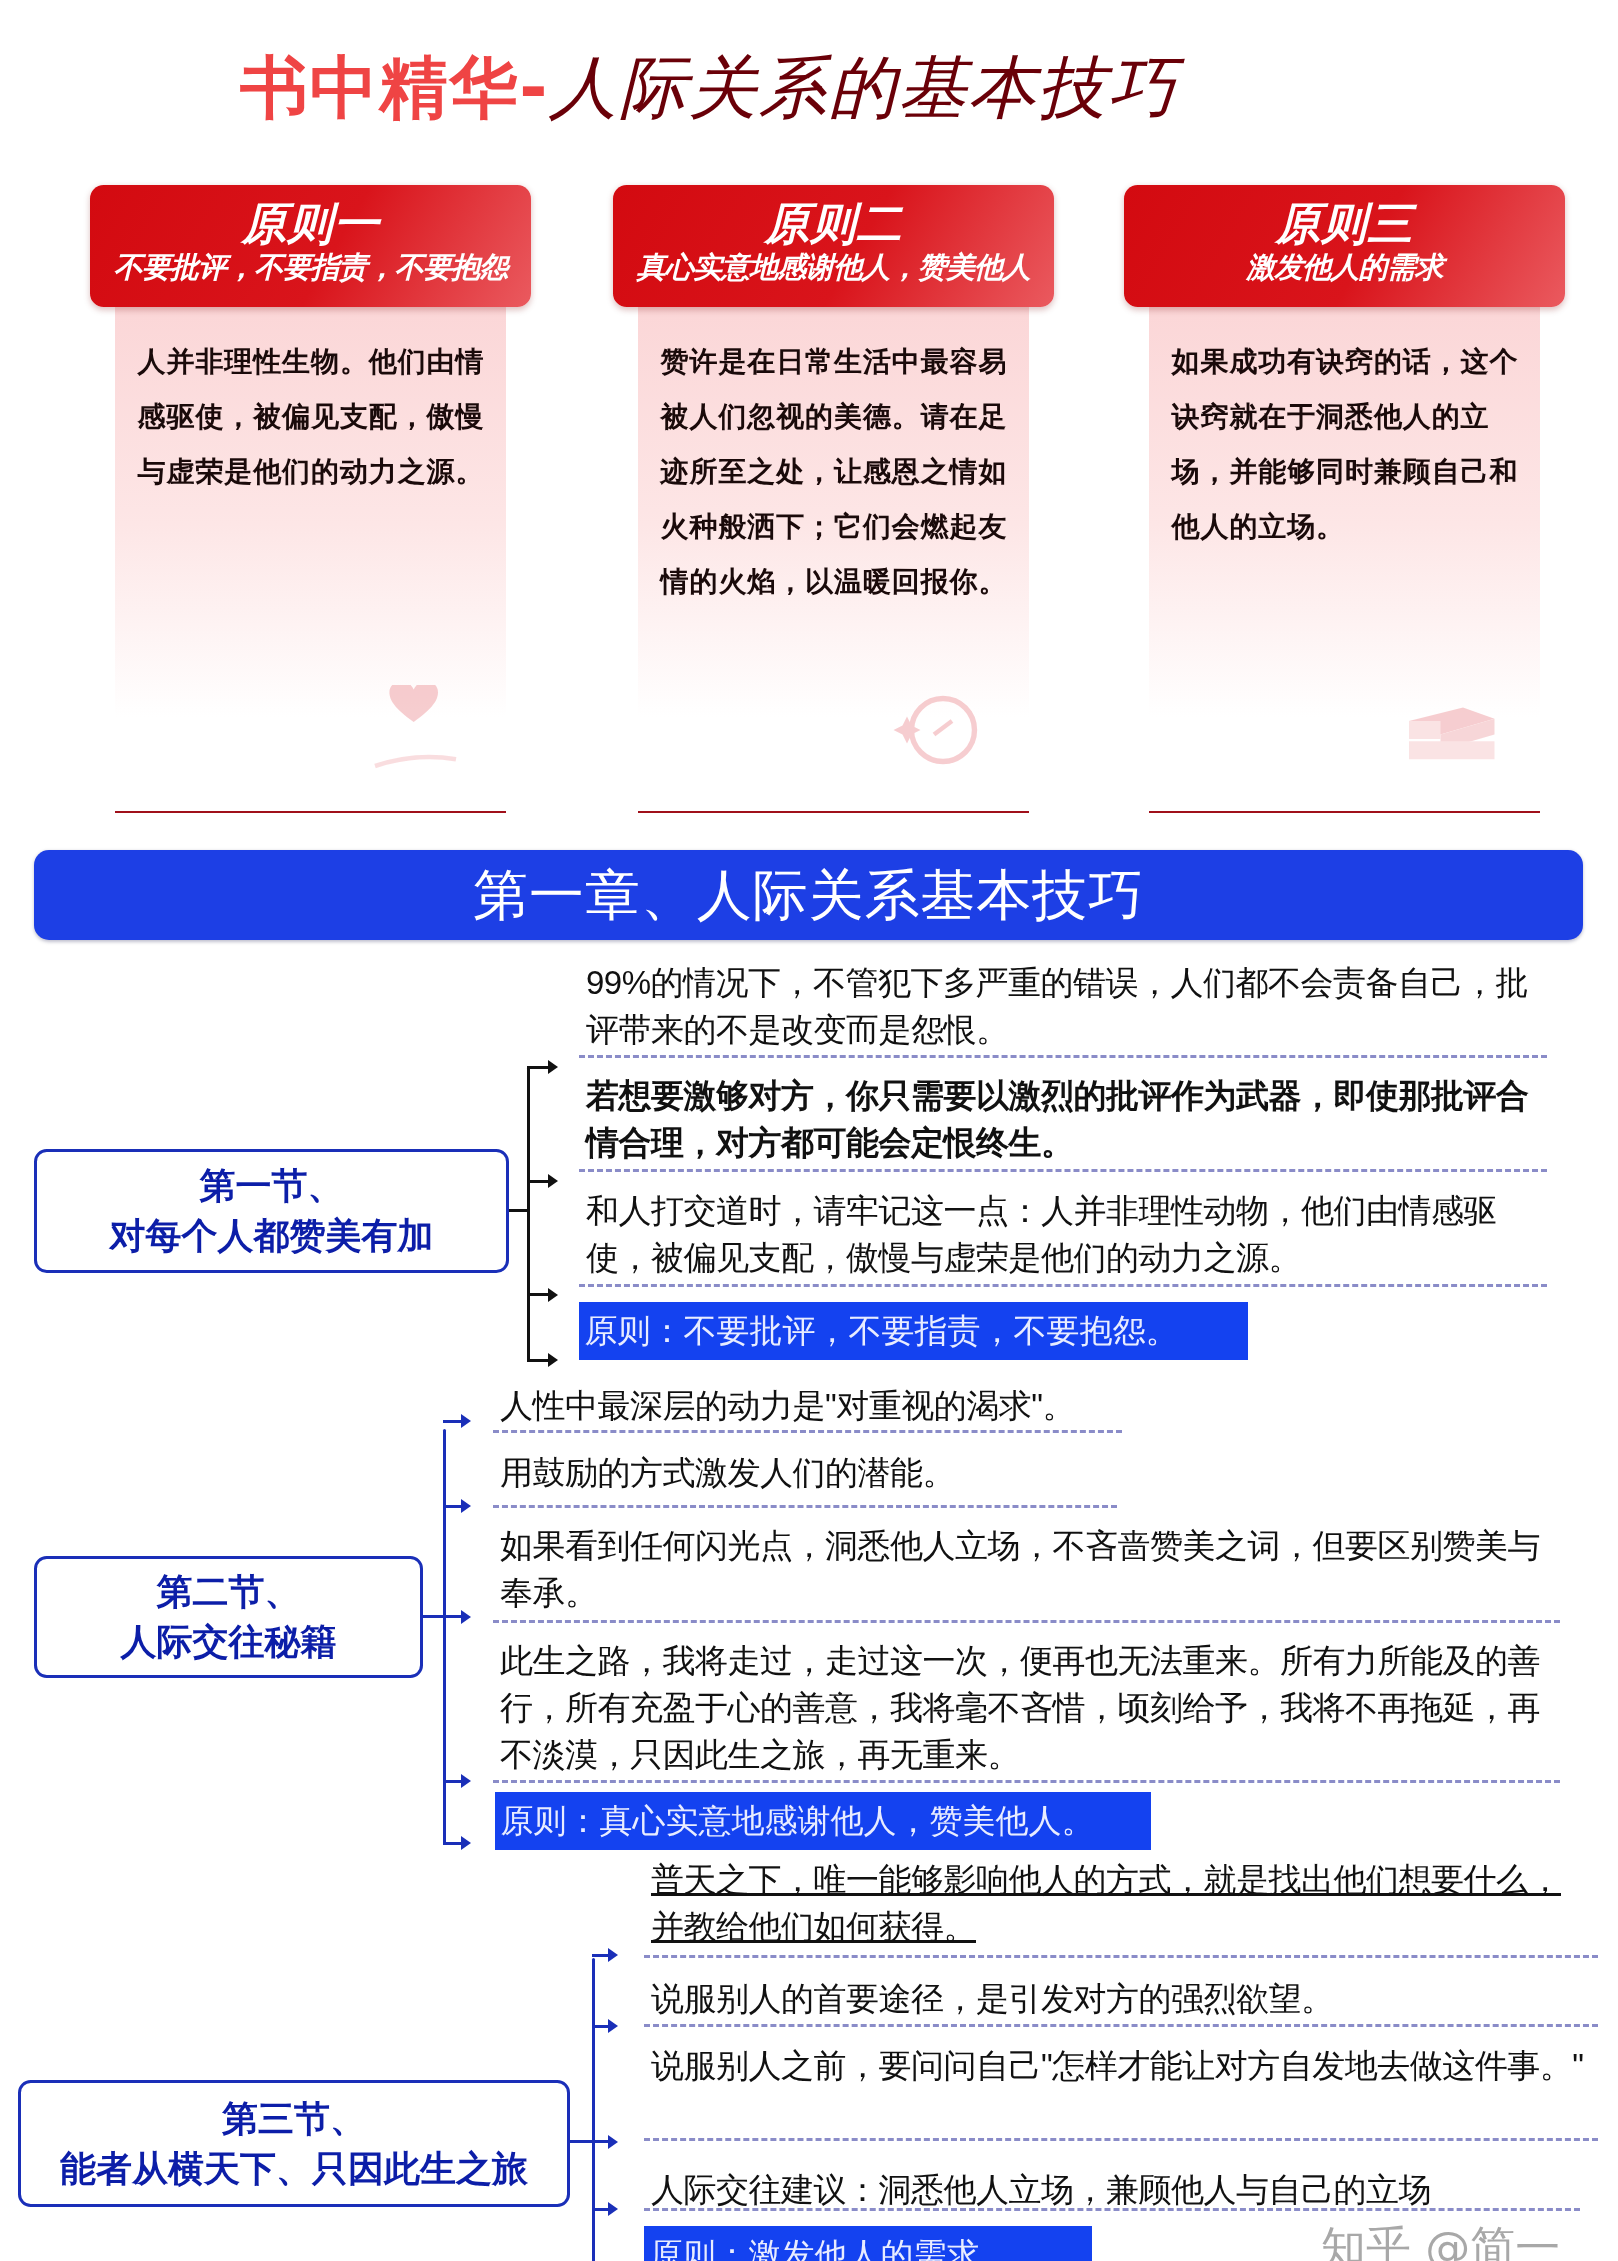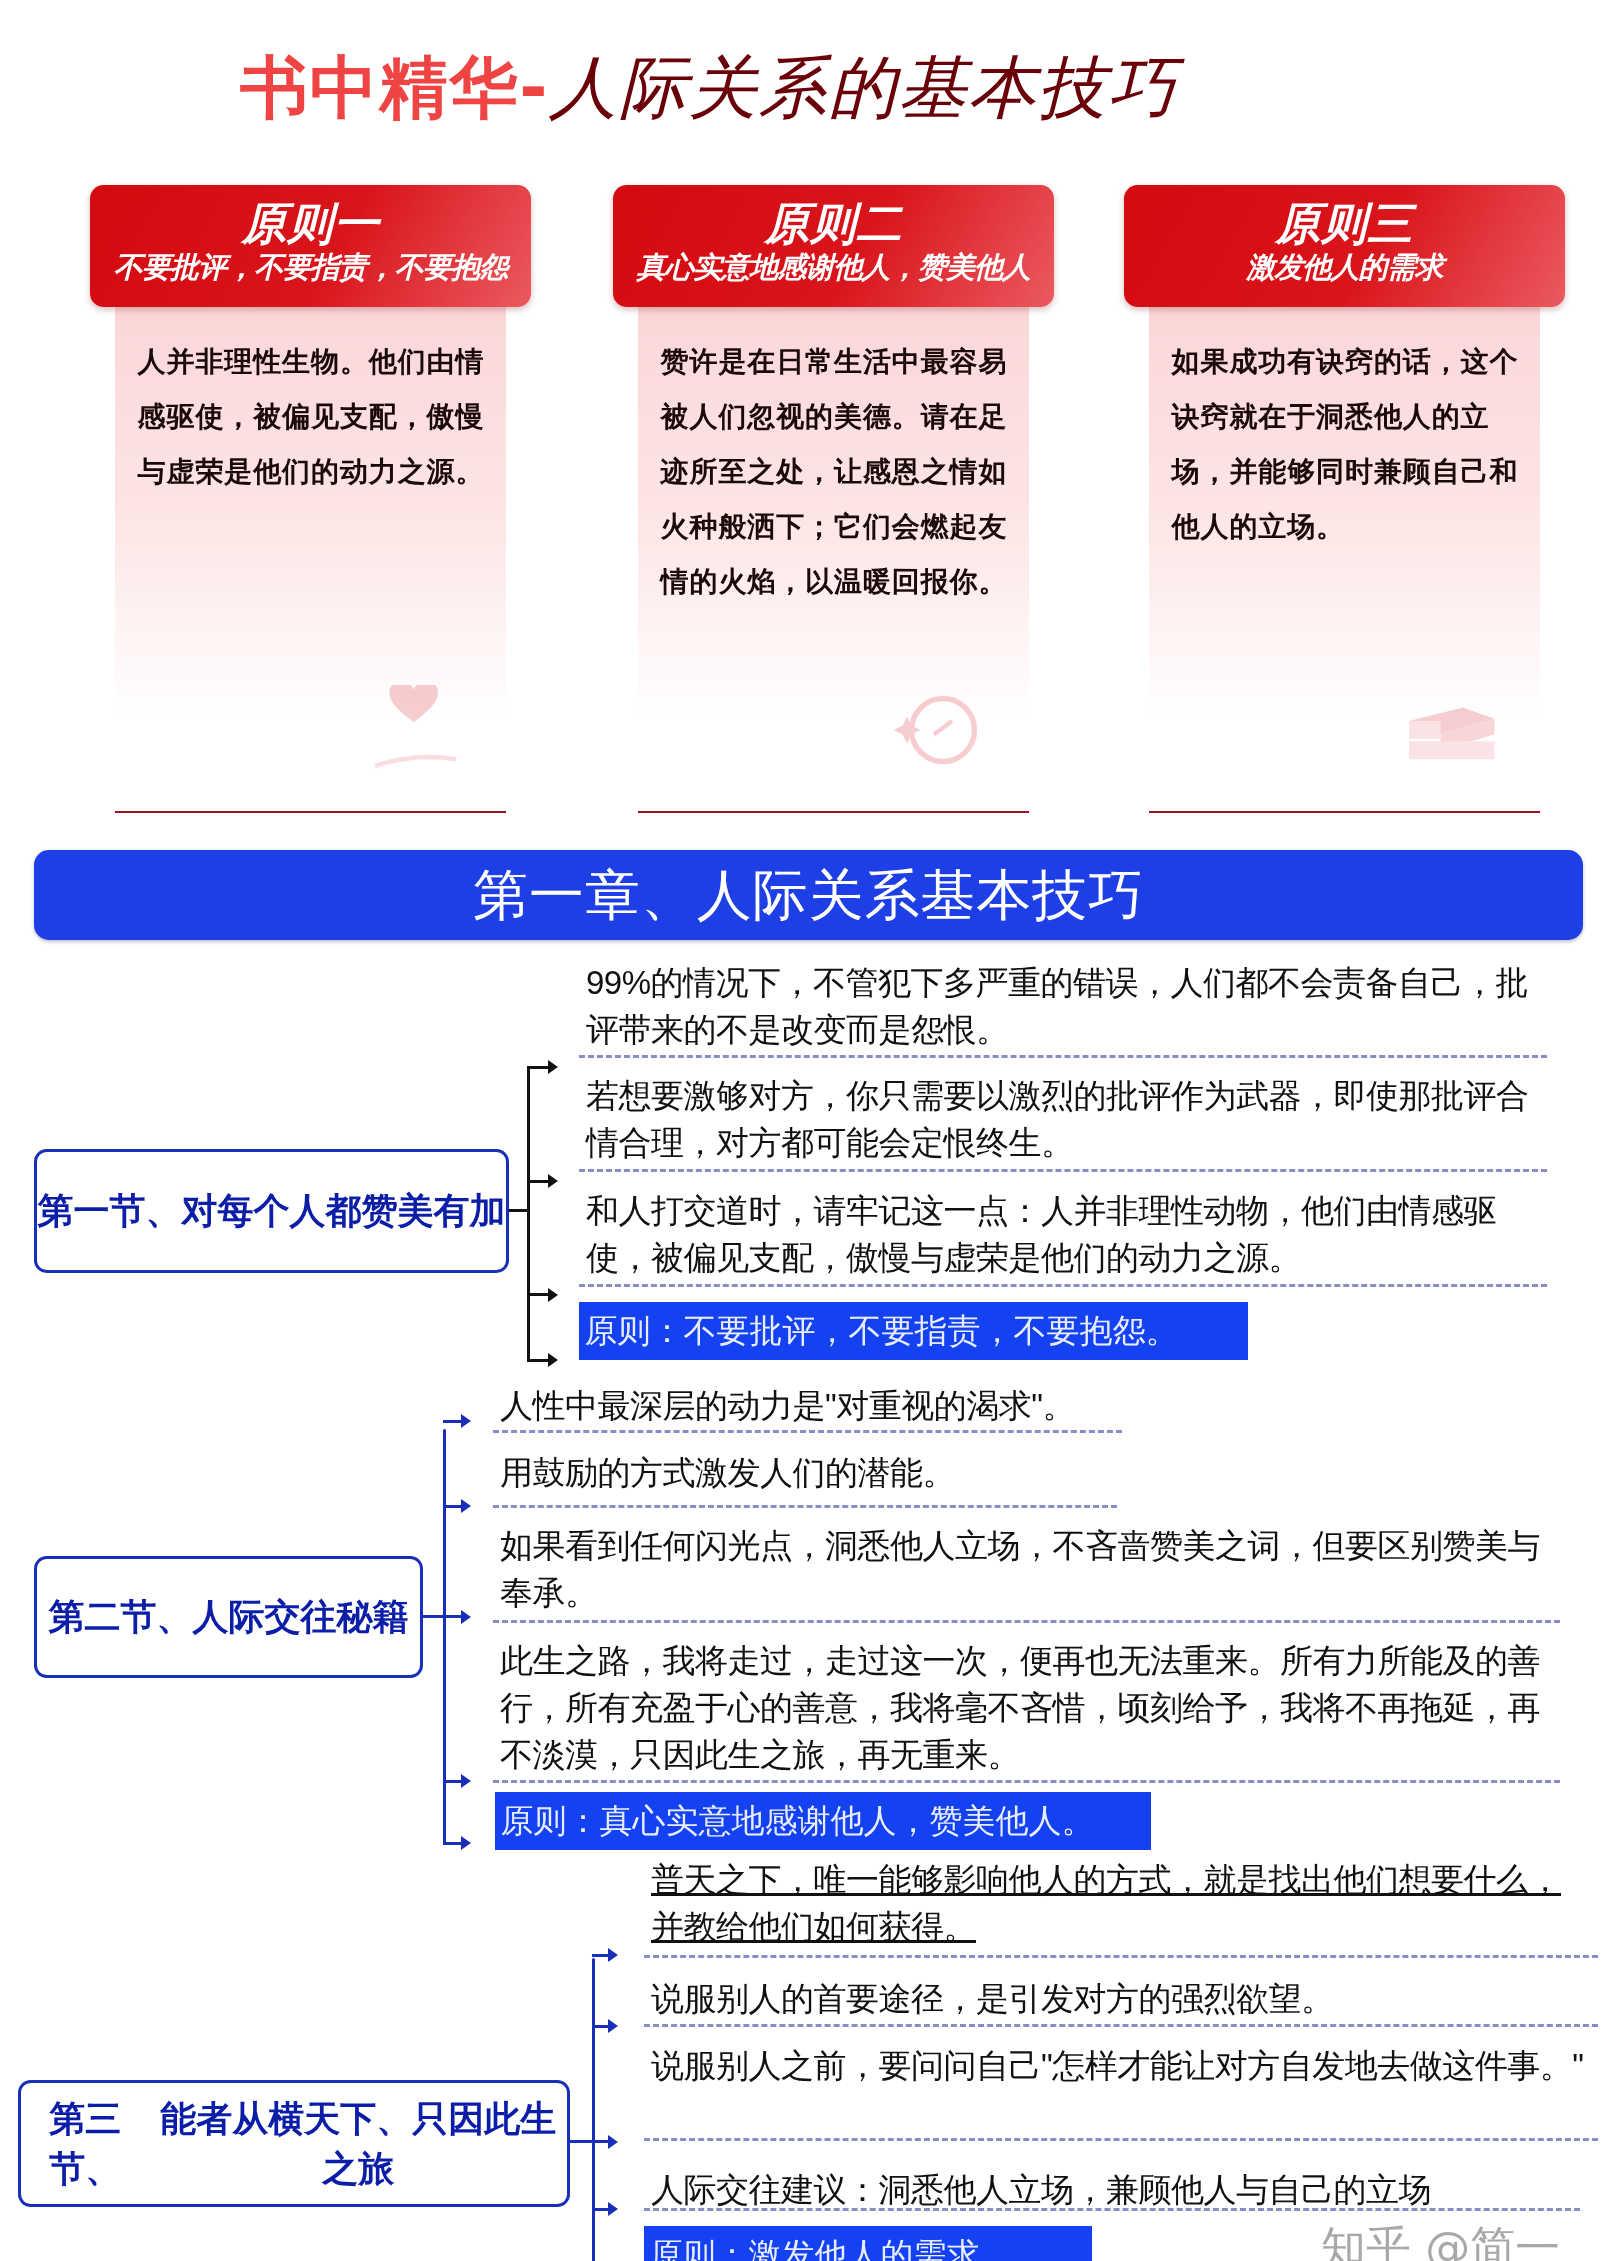--- a/index.html
+++ b/index.html
@@ -39,21 +39,21 @@
   .chapter {
     position: absolute; left: 34px; top: 850px; width: 1549px; height: 90px;
     background: #1d3fe5; border-radius: 15px;
     color: #fff; text-align: center; font-size: 55px; line-height: 90px; letter-spacing: 0.9px;
     box-shadow: 0 1.8px 3.6px rgba(0,0,60,0.25);
   }
 
   .sec-box {
     position: absolute; border: 3.6px solid #1a2fb8; border-radius: 12.7px; background: #fff;
     color: #0c1ea8; font-weight: bold; text-align: center; font-size: 36px; line-height: 50px;
-    display: flex; flex-direction: row; justify-content: center; align-items: center;
+    display: flex; flex-direction: column; justify-content: center; align-items: center;
   }
   .vline { position: absolute; width: 2.7px; }
   .hstub { position: absolute; height: 2.7px; }
   .arrow {
     position: absolute; width: 0; height: 0;
     border-top: 7.2px solid transparent; border-bottom: 7.2px solid transparent;
     border-left: 10px solid;
   }
   .item-text {
     position: absolute; font-size: 33px; line-height: 47px; color: #111; letter-spacing: -0.5px;
@@ -136,21 +136,21 @@
 <div class="arrow" style="left:548px; top:1060px; border-left-color:#111;"></div>
 <div class="hstub" style="left:527px; top:1180px; width:22.6px; background:#111;"></div>
 <div class="arrow" style="left:548px; top:1174px; border-left-color:#111;"></div>
 <div class="hstub" style="left:527px; top:1293px; width:22.6px; background:#111;"></div>
 <div class="arrow" style="left:548px; top:1288px; border-left-color:#111;"></div>
 <div class="hstub" style="left:527px; top:1359px; width:22.6px; background:#111;"></div>
 <div class="arrow" style="left:548px; top:1353px; border-left-color:#111;"></div>
 
 <div class="item-text" style="left:586px; top:959px; width:968px;">99%的情况下，不管犯下多严重的错误，人们都不会责备自己，批评带来的不是改变而是怨恨。</div>
 <div class="dash" style="left:579px; top:1055px; width:968px;"></div>
-<div class="item-text" style="left:586px; top:1072px; width:968px;">若想要激够对方，你只需要以激烈的批评作为武器，即使那批评合情合理，对方都可能会定恨终生。</div>
+<div class="item-text" style="left:586px; top:1072px; width:968px;font-weight:bold;">若想要激够对方，你只需要以激烈的批评作为武器，即使那批评合情合理，对方都可能会定恨终生。</div>
 <div class="dash" style="left:579px; top:1169px; width:968px;"></div>
 <div class="item-text" style="left:586px; top:1187px; width:968px;">和人打交道时，请牢记这一点：人并非理性动物，他们由情感驱使，被偏见支配，傲慢与虚荣是他们的动力之源。</div>
 <div class="dash" style="left:579px; top:1284px; width:968px;"></div>
 <div class="principle" style="left:579px; top:1302px; width:669px;">原则：不要批评，不要指责，不要抱怨。</div>
 
 <div class="sec-box" style="left:34px; top:1556px; width:389px; height:122px;">
   <div>第二节、</div>
   <div>人际交往秘籍</div>
 </div>
 <div class="vline" style="left:443px; top:1429px; height:414px; background:#1a2fb8; border-radius:2.7px;"></div>

